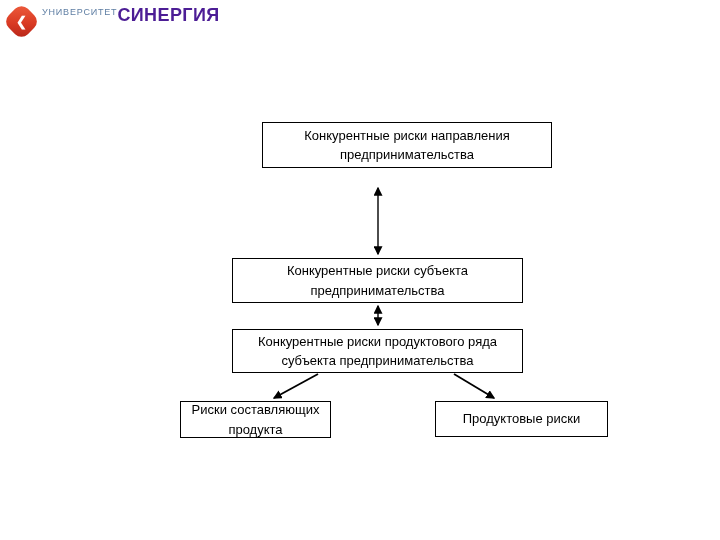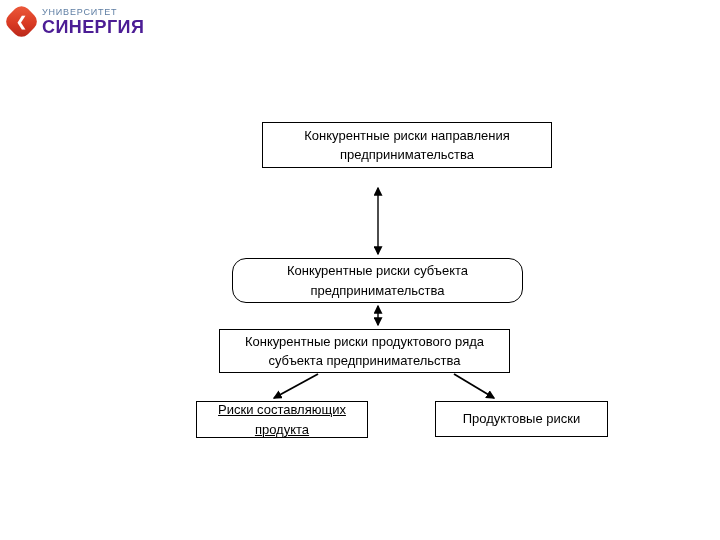--- a/index.html
+++ b/index.html
@@ -40,21 +40,21 @@
   .logo-chevron {
     transform: rotate(-45deg);
     color: #ffffff;
     font-size: 13px;
     font-weight: bold;
     line-height: 1;
   }
   .logo-text {
     margin-left: 7px;
     display: flex;
-    flex-direction: column;
+    flex-direction: row;
   }
   .logo-university {
     font-size: 9px;
     letter-spacing: 0.8px;
     color: #5e7ea3;
     line-height: 1.1;
     margin-top: 2px;
   }
   .logo-brand {
     font-size: 18px;
@@ -72,23 +72,23 @@
     background: #ffffff;
     display: flex;
     align-items: center;
     justify-content: center;
     text-align: center;
     font-size: 13px;
     line-height: 1.5;
     padding: 0 2px;
   }
   .node-direction   { left: 262px; top: 122px; width: 290px; height: 46px; }
-  .node-subject     { left: 232px; top: 258px; width: 291px; height: 45px; border-radius: 14px; }
-  .node-productline { left: 219px; top: 329px; width: 291px; height: 44px; }
-  .node-components  { left: 196px; top: 401px; width: 172px; height: 37px; text-decoration: underline; }
+  .node-subject     { left: 232px; top: 258px; width: 291px; height: 45px; }
+  .node-productline { left: 232px; top: 329px; width: 291px; height: 44px; }
+  .node-components  { left: 180px; top: 401px; width: 151px; height: 37px; }
   .node-products    { left: 435px; top: 401px; width: 173px; height: 36px; }
 
   .arrows {
     position: absolute;
     left: 0;
     top: 0;
     pointer-events: none;
   }
 </style>
 </head>

